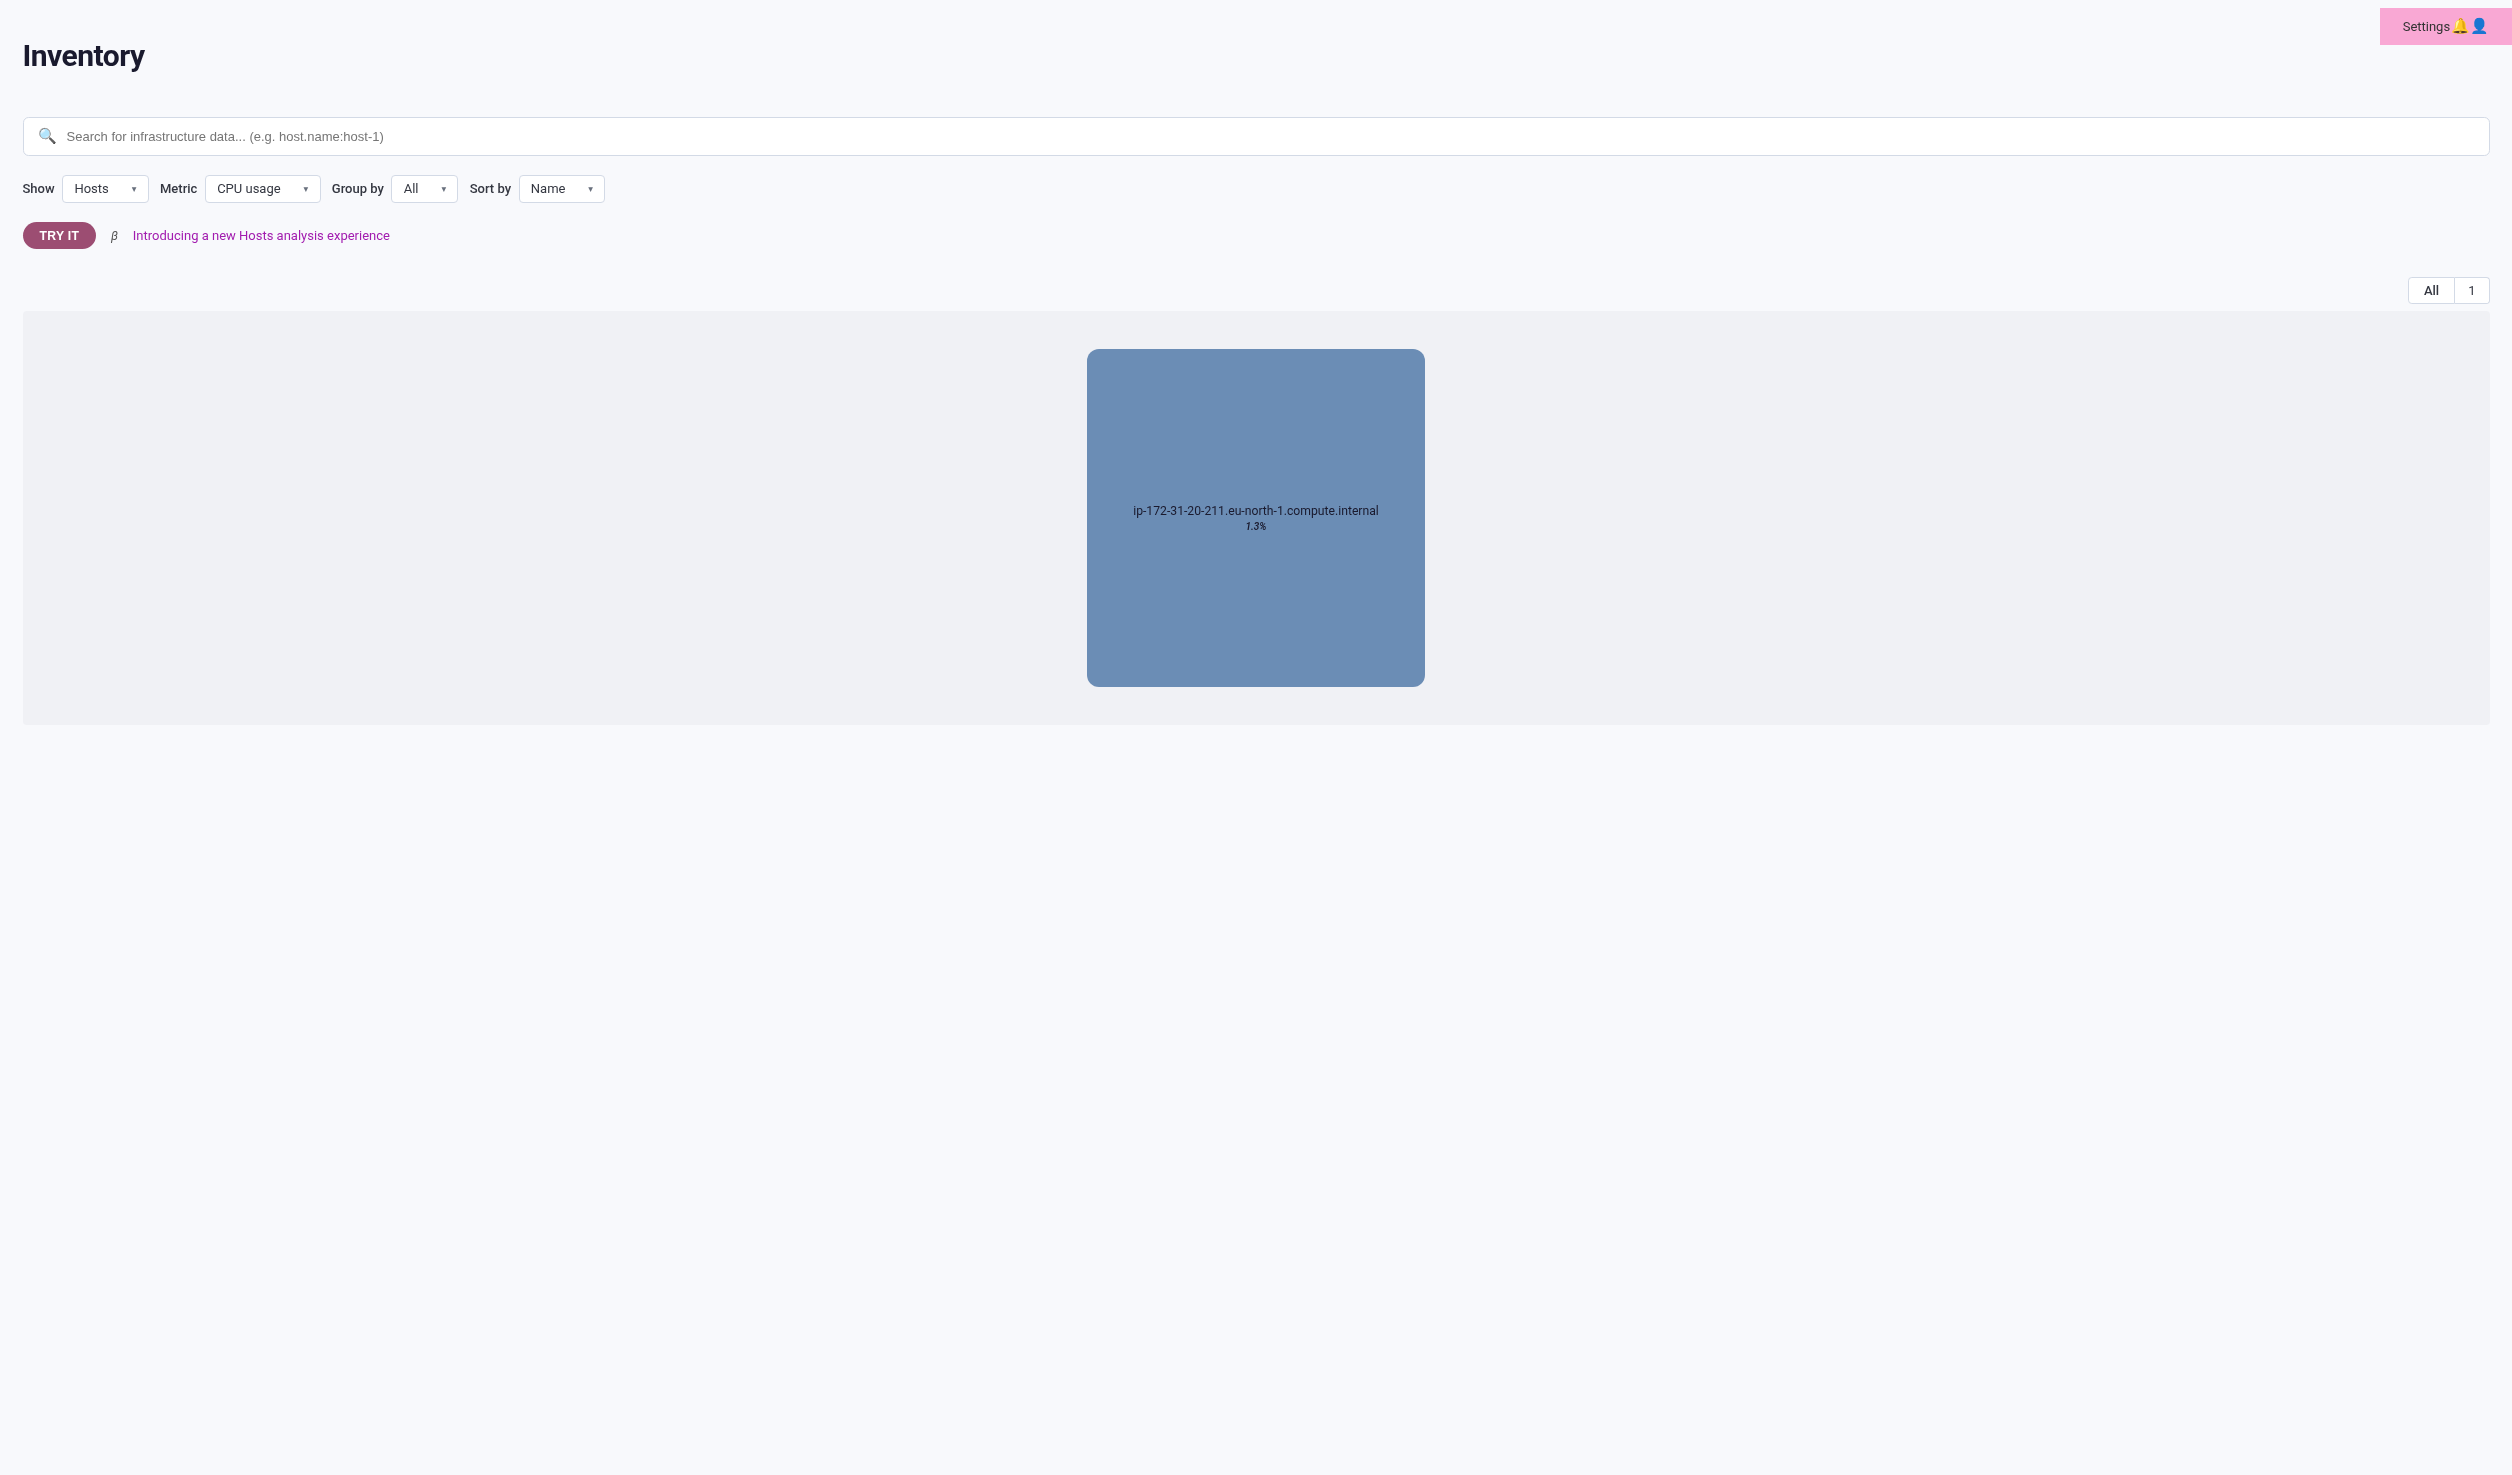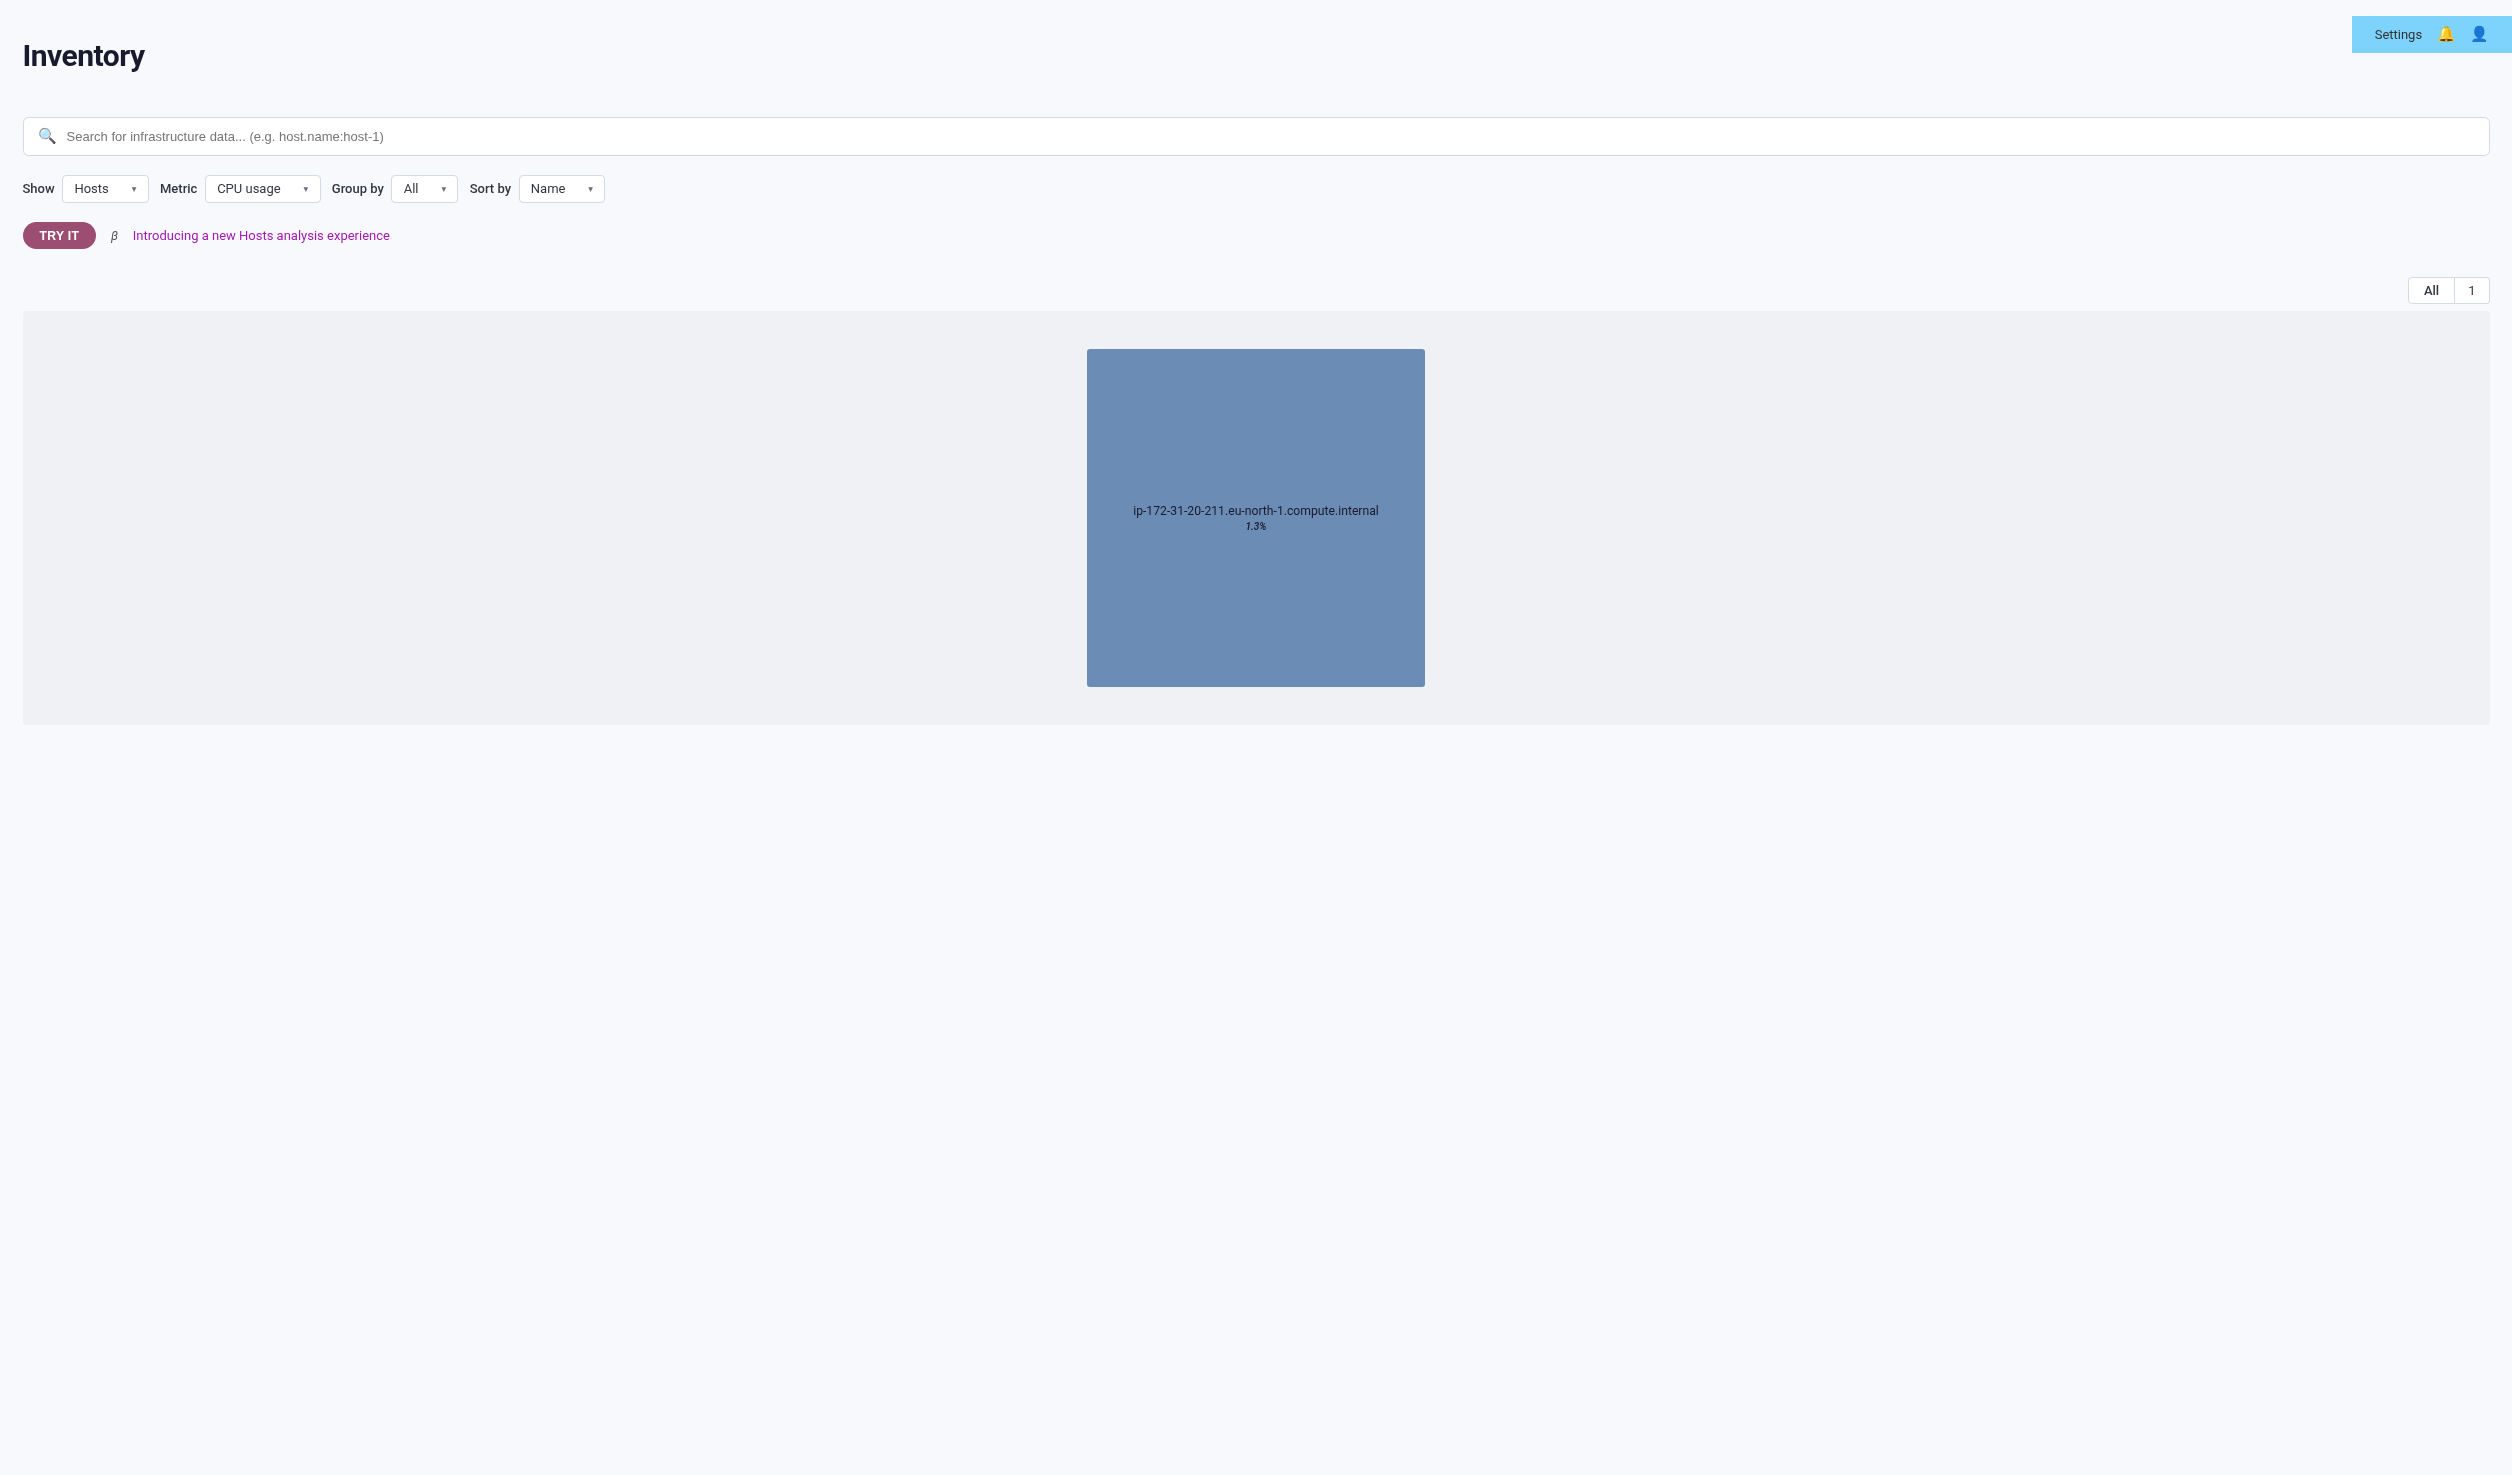--- a/index.html
+++ b/index.html
@@ -10,27 +10,27 @@
 
     body {
       font-family: -apple-system, BlinkMacSystemFont, 'Segoe UI', Roboto, Helvetica, Arial, sans-serif;
       background-color: #f8f9fc;
       color: #1a1a2e;
       min-height: 100vh;
     }
 
     .top-bar {
       position: fixed;
-      top: 16px;
+      top: 8px;
       right: 0;
       display: flex;
       align-items: center;
-      gap: 15px;
+      gap: 1px;
       padding: 9.4px 22.5px;
-      background: #7dd3fc;
+      background: #f9a8d4;
       z-index: 100;
     }
 
     .top-bar-settings {
       font-size: 13px;
       color: #333;
       cursor: pointer;
     }
 
     .top-bar-icon {
@@ -150,21 +150,21 @@
     .waffle-chart-area {
       display: flex;
       justify-content: center;
       align-items: center;
       padding: 19px;
       min-height: 357px;
     }
 
     .waffle-tile {
       background: #6b8db5;
-      border-radius: 3px;
+      border-radius: 12px;
       width: 338px;
       height: 338px;
       display: flex;
       flex-direction: column;
       justify-content: center;
       align-items: center;
       cursor: pointer;
     }
 
     .waffle-tile-host {

